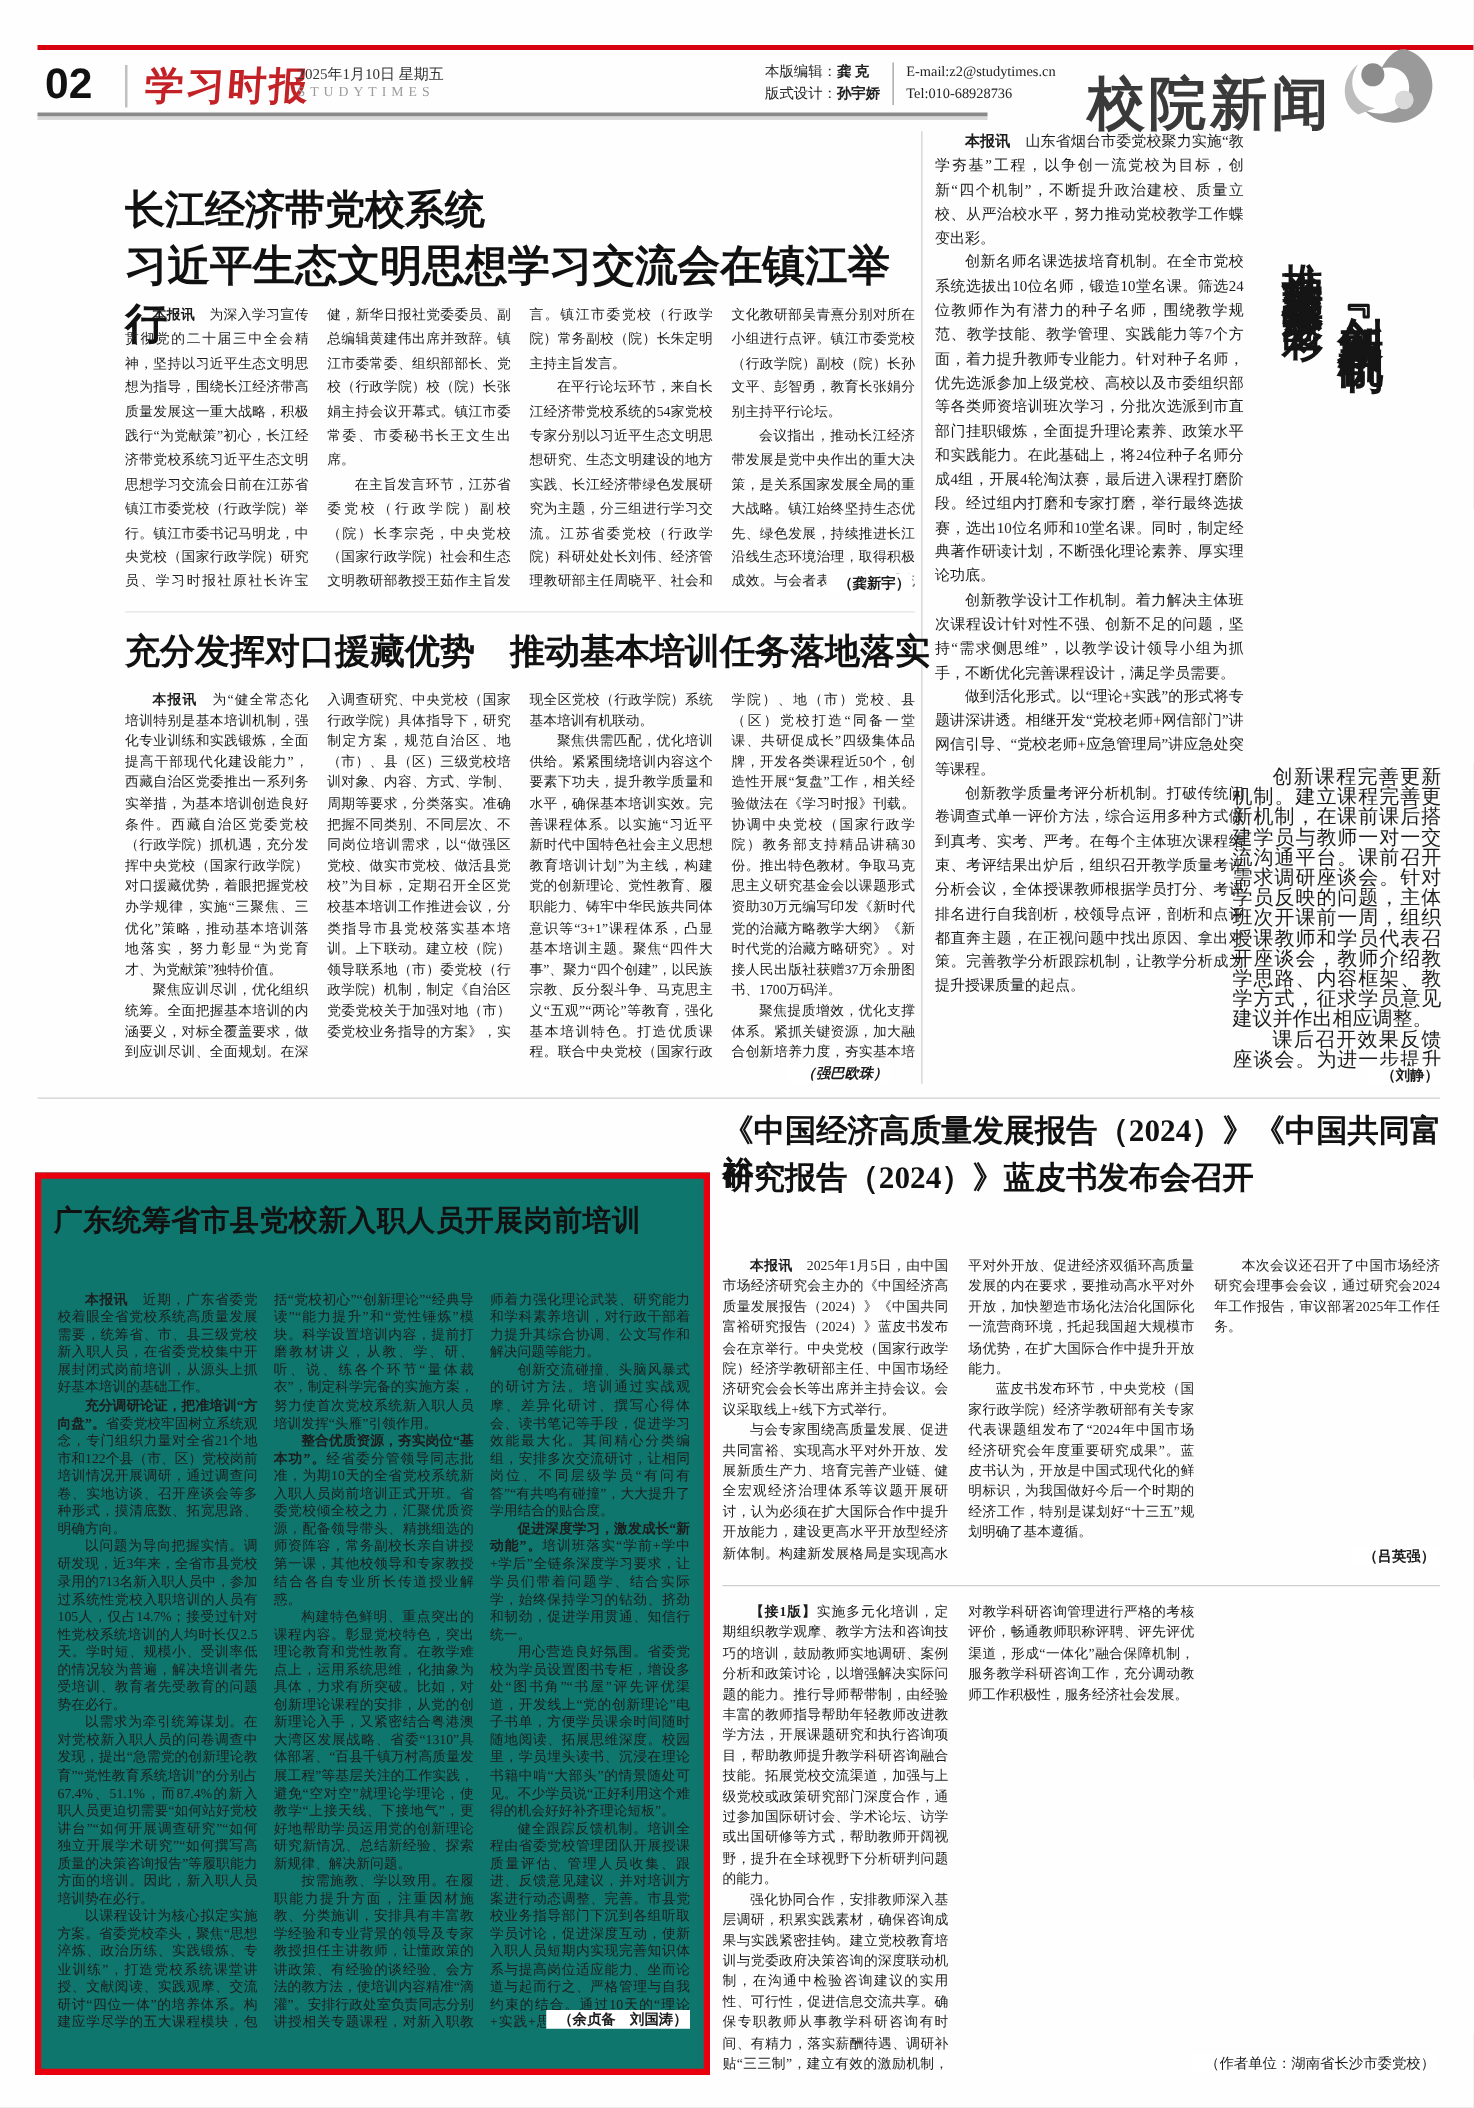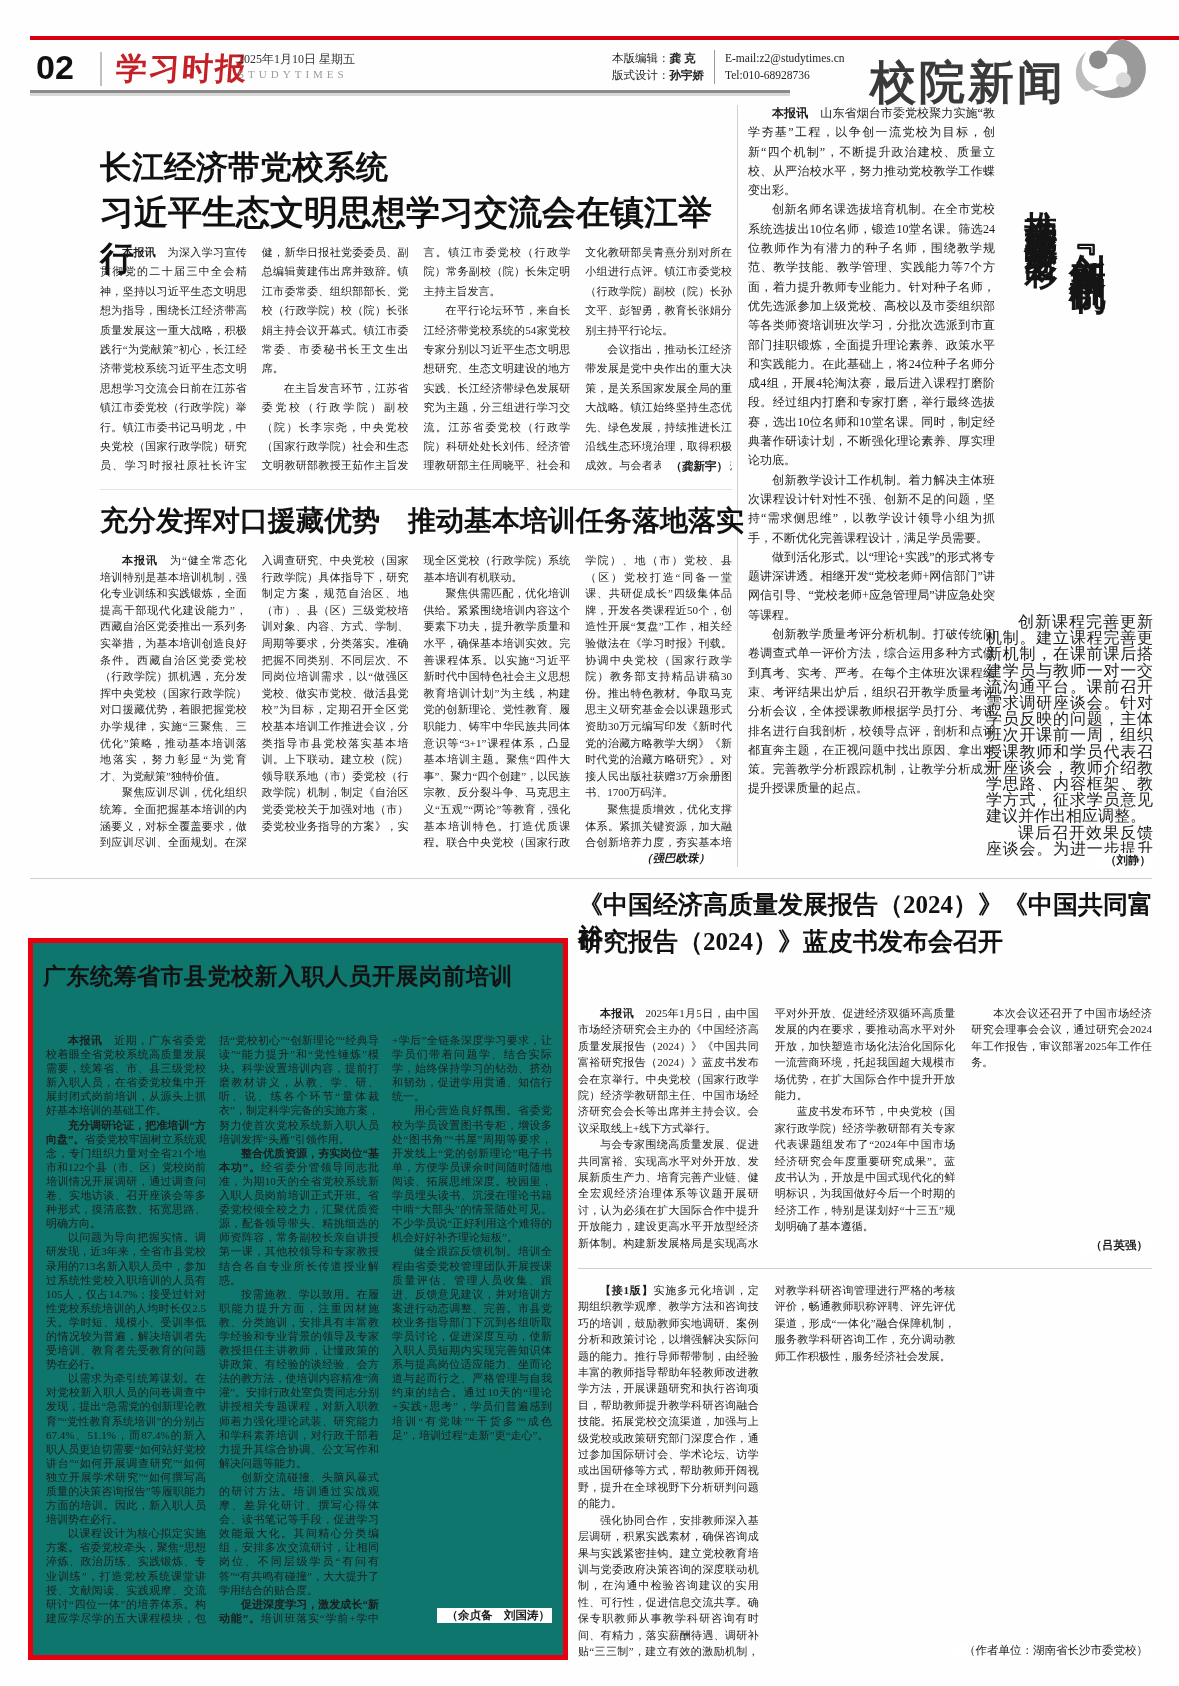--- a/index.html
+++ b/index.html
@@ -119,24 +119,25 @@
   <div class="abs redbox" style="left:28px;top:938px;width:540px;height:722px;">
     <div class="hl" style="margin:18px 12px 0 10px;font-size:23px;letter-spacing:0.5px;">广东统筹省市县党校新入职人员开展岗前培训</div>
     <div class="abs" style="left:13px;top:90px;width:506px;height:592px;">
       <div class="body-cols" style="width:506px;height:592px;column-count:3;column-gap:13px;font-size:11px;line-height:14.1px;">
           <p class="para"><b>本报讯</b><span>　近期，广东省委党校着眼全省党校系统高质量发展需要，统筹省、市、县三级党校新入职人员，在省委党校集中开展封闭式岗前培训，从源头上抓好基本培训的基础工作。</span></p>
           <p class="para"><b>充分调研论证，把准培训“方向盘”。</b><span>省委党校牢固树立系统观念，专门组织力量对全省21个地市和122个县（市、区）党校岗前培训情况开展调研，通过调查问卷、实地访谈、召开座谈会等多种形式，摸清底数、拓宽思路、明确方向。</span></p>
           <p class="para"><span>以问题为导向把握实情。调研发现，近3年来，全省市县党校录用的713名新入职人员中，参加过系统性党校入职培训的人员有105人，仅占14.7%；接受过针对性党校系统培训的人均时长仅2.5天。学时短、规模小、受训率低的情况较为普遍，解决培训者先受培训、教育者先受教育的问题势在必行。</span></p>
           <p class="para"><span>以需求为牵引统筹谋划。在对党校新入职人员的问卷调查中发现，提出“急需党的创新理论教育”“党性教育系统培训”的分别占67.4%、51.1%，而87.4%的新入职人员更迫切需要“如何站好党校讲台”“如何开展调查研究”“如何独立开展学术研究”“如何撰写高质量的决策咨询报告”等履职能力方面的培训。因此，新入职人员培训势在必行。</span></p>
           <p class="para"><span>以课程设计为核心拟定实施方案。省委党校牵头，聚焦“思想淬炼、政治历练、实践锻炼、专业训练”，打造党校系统课堂讲授、文献阅读、实践观摩、交流研讨“四位一体”的培养体系。构建应学尽学的五大课程模块，包括“党校初心”“创新理论”“经典导读”“能力提升”和“党性锤炼”模块。科学设置培训内容，提前打磨教材讲义，从教、学、研、听、说、练各个环节“量体裁衣”，制定科学完备的实施方案，努力使首次党校系统新入职人员培训发挥“头雁”引领作用。</span></p>
           <p class="para"><b>整合优质资源，夯实岗位“基本功”。</b><span>经省委分管领导同志批准，为期10天的全省党校系统新入职人员岗前培训正式开班。省委党校倾全校之力，汇聚优质资源，配备领导带头、精挑细选的师资阵容，常务副校长亲自讲授第一课，其他校领导和专家教授结合各自专业所长传道授业解惑。</span></p>
+          <p class="para"><span>构建特色鲜明、重点突出的课程内容。彰显党校特色，突出理论教育和党性教育。在教学难点上，运用系统思维，化抽象为具体，力求有所突破。比如，对创新理论课程的安排，从党的创新理论入手，又紧密结合粤港澳大湾区发展战略、省委“1310”具体部署、“百县千镇万村高质量发展工程”等基层关注的工作实践，避免“空对空”就理论学理论，使教学“上接天线、下接地气”，更好地帮助学员运用党的创新理论研究新情况、总结新经验、探索新规律、解决新问题。</span></p>
           <p class="para"><span>按需施教、学以致用。在履职能力提升方面，注重因材施教、分类施训，安排具有丰富教学经验和专业背景的领导及专家教授担任主讲教师，让懂政策的讲政策、有经验的谈经验、会方法的教方法，使培训内容精准“滴灌”。安排行政处室负责同志分别讲授相关专题课程，对新入职教师着力强化理论武装、研究能力和学科素养培训，对行政干部着力提升其综合协调、公文写作和解决问题等能力。</span></p>
           <p class="para"><span>创新交流碰撞、头脑风暴式的研讨方法。培训通过实战观摩、差异化研讨、撰写心得体会、读书笔记等手段，促进学习效能最大化。其间精心分类编组，安排多次交流研讨，让相同岗位、不同层级学员“有问有答”“有共鸣有碰撞”，大大提升了学用结合的贴合度。</span></p>
           <p class="para"><b>促进深度学习，激发成长“新动能”。</b><span>培训班落实“学前+学中+学后”全链条深度学习要求，让学员们带着问题学、结合实际学，始终保持学习的钻劲、挤劲和韧劲，促进学用贯通、知信行统一。</span></p>
-          <p class="para"><span>用心营造良好氛围。省委党校为学员设置图书专柜，增设多处“图书角”“书屋”周期等要求，开发线上“党的创新理论”电子书单，方便学员课余时间随时随地阅读、拓展思维深度。校园里，学员埋头读书、沉浸在理论书籍中啃“大部头”的情景随处可见。不少学员说“正好利用这个难得的机会好好补齐理论短板”。</span></p>
+          <p class="para"><span>用心营造良好氛围。省委党校为学员设置图书专柜，增设多处“图书角”“书屋”评先评优渠道，开发线上“党的创新理论”电子书单，方便学员课余时间随时随地阅读、拓展思维深度。校园里，学员埋头读书、沉浸在理论书籍中啃“大部头”的情景随处可见。不少学员说“正好利用这个难得的机会好好补齐理论短板”。</span></p>
           <p class="para"><span>健全跟踪反馈机制。培训全程由省委党校管理团队开展授课质量评估、管理人员收集、跟进、反馈意见建议，并对培训方案进行动态调整、完善。市县党校业务指导部门下沉到各组听取学员讨论，促进深度互动，使新入职人员短期内实现完善知识体系与提高岗位适应能力、坐而论道与起而行之、严格管理与自我约束的结合。通过10天的“理论+实践+思考”，学员们普遍感到培训“有党味”“干货多”“成色足”，培训过程“走新”更“走心”。</span></p>
         </div>
       <div class="byline" style="right:0;bottom:2px;">（余贞备　刘国涛）</div>
     </div>
   </div>
 
   <div class="abs hl" style="left:578px;top:888px;width:577px;font-size:25px;">《中国经济高质量发展报告（2024）》《中国共同富裕</div>
   <div class="abs hl" style="left:578px;top:925px;width:577px;font-size:25px;">研究报告（2024）》蓝皮书发布会召开</div>
   <div class="abs" style="left:578px;top:1005px;width:574px;height:248px;">
     <div class="body-cols" style="width:574px;height:248px;column-count:3;column-gap:16px;font-size:11px;line-height:16.4px;">

